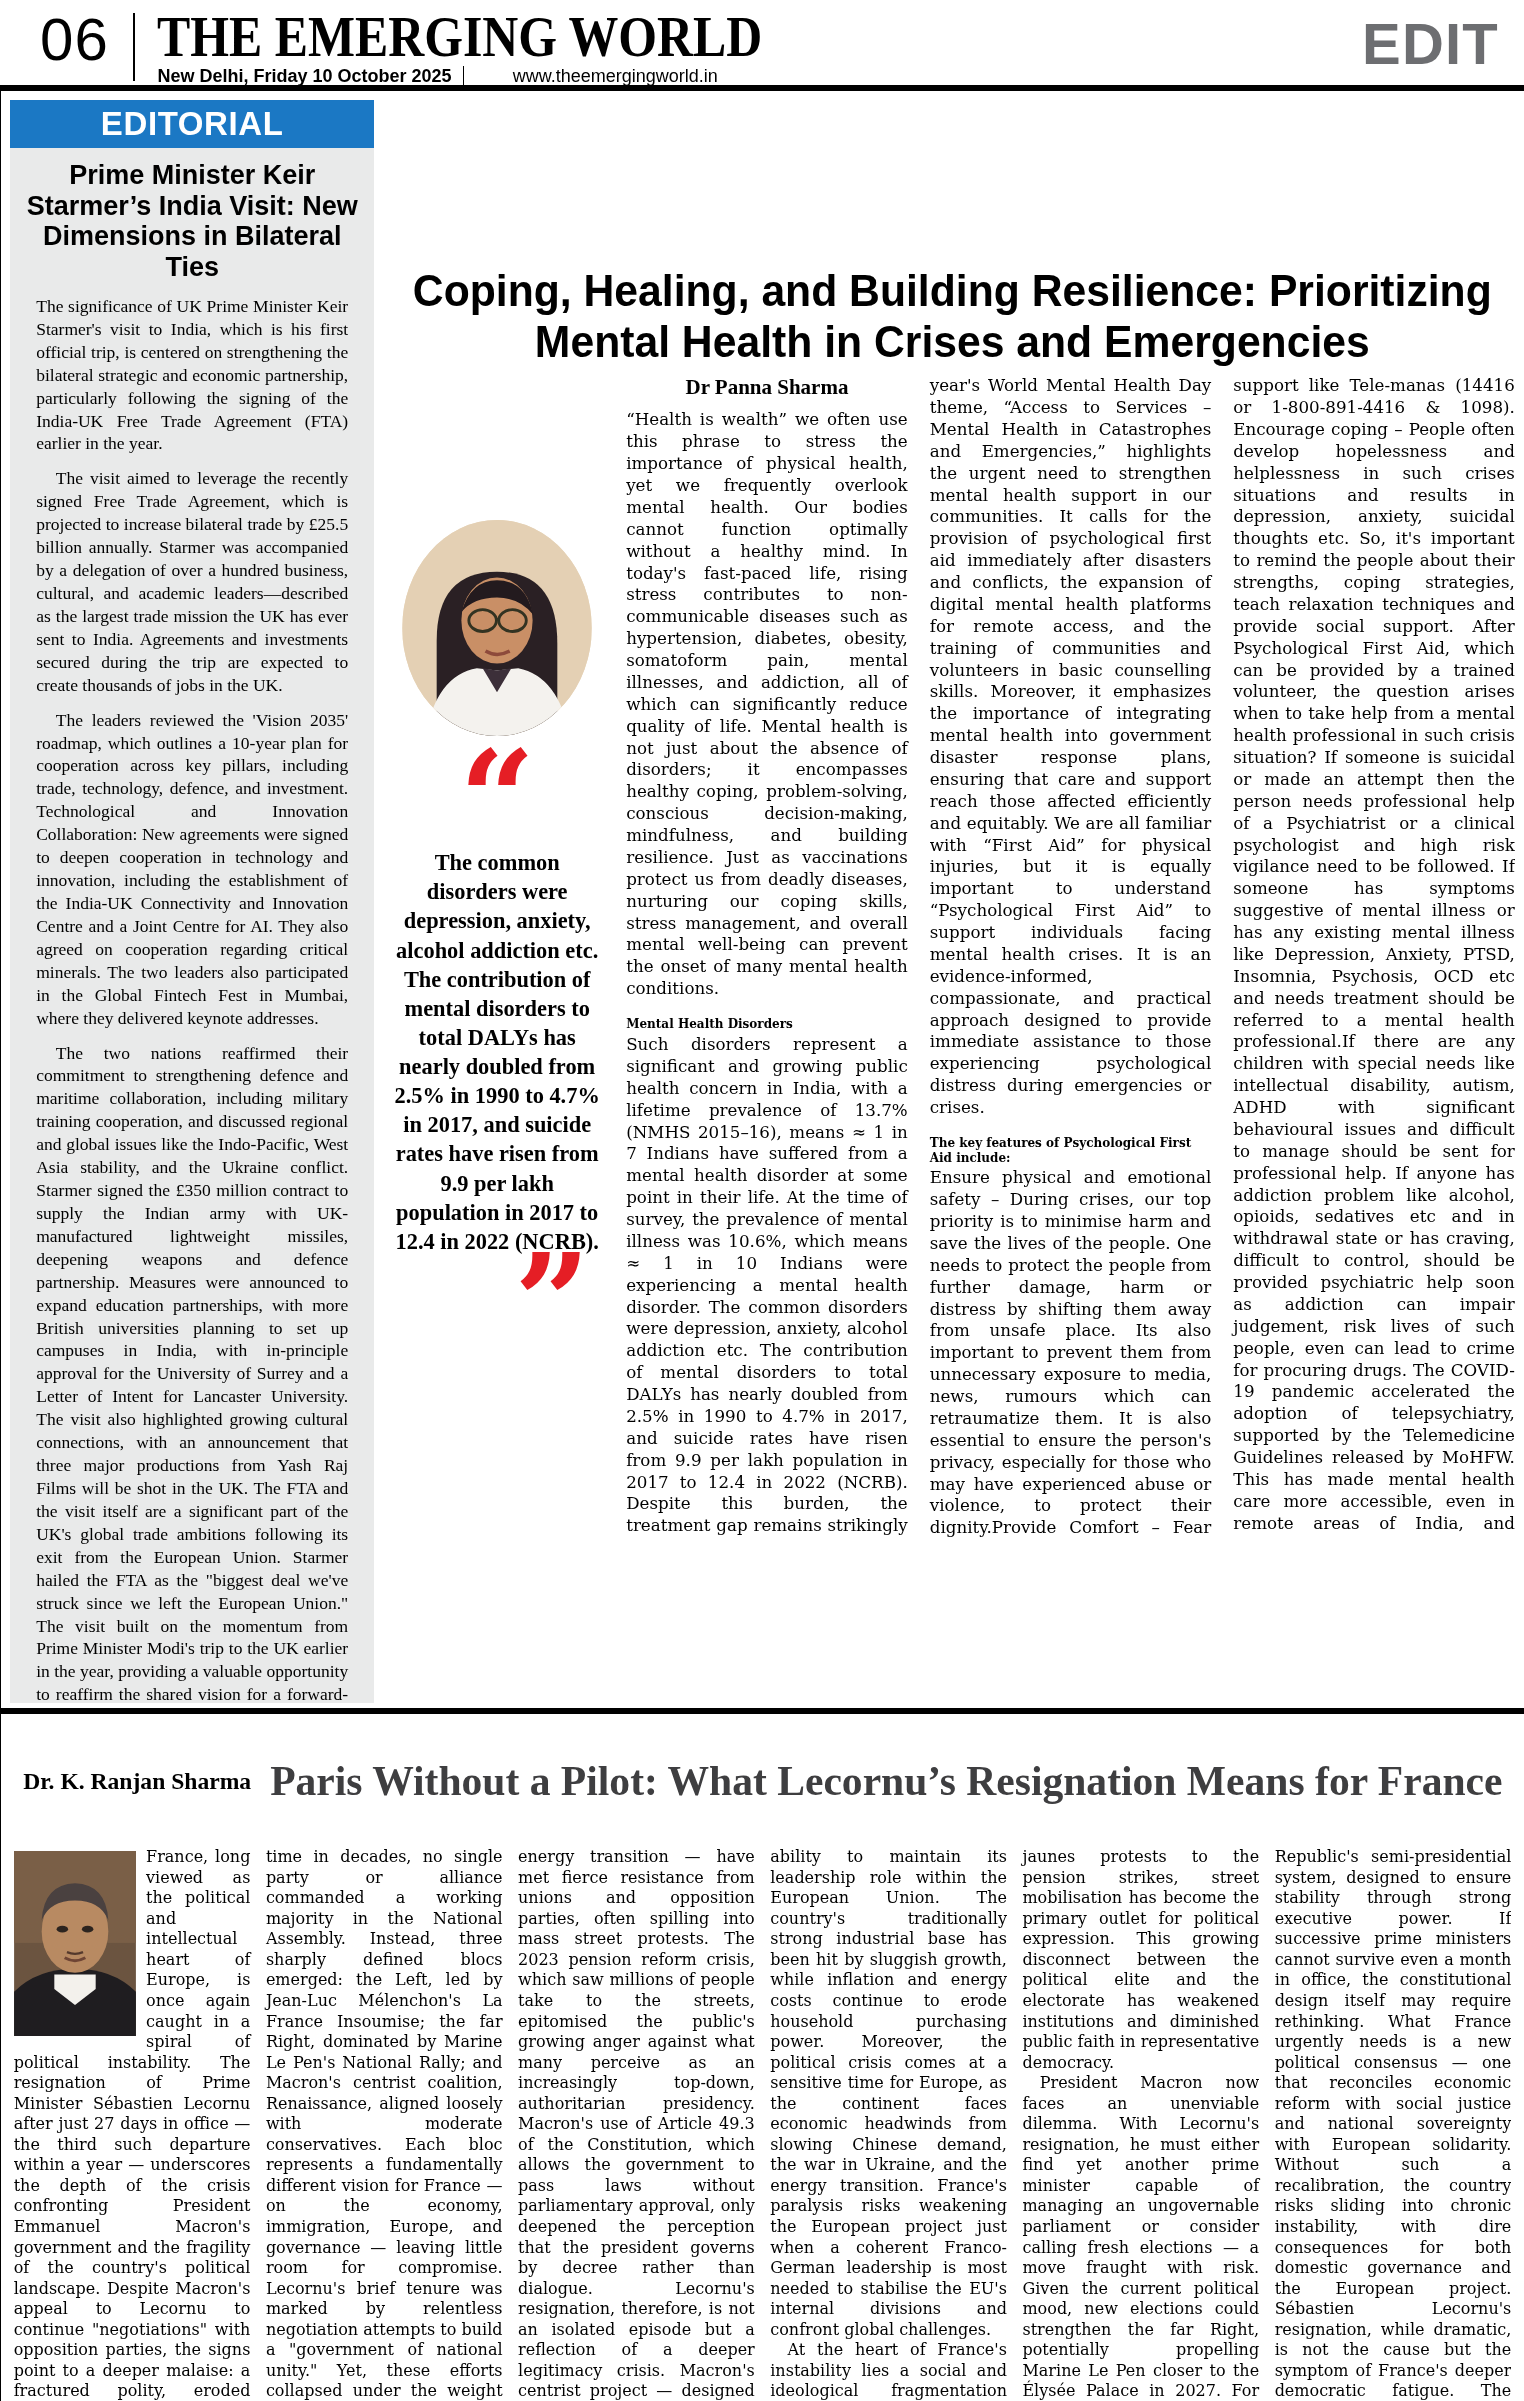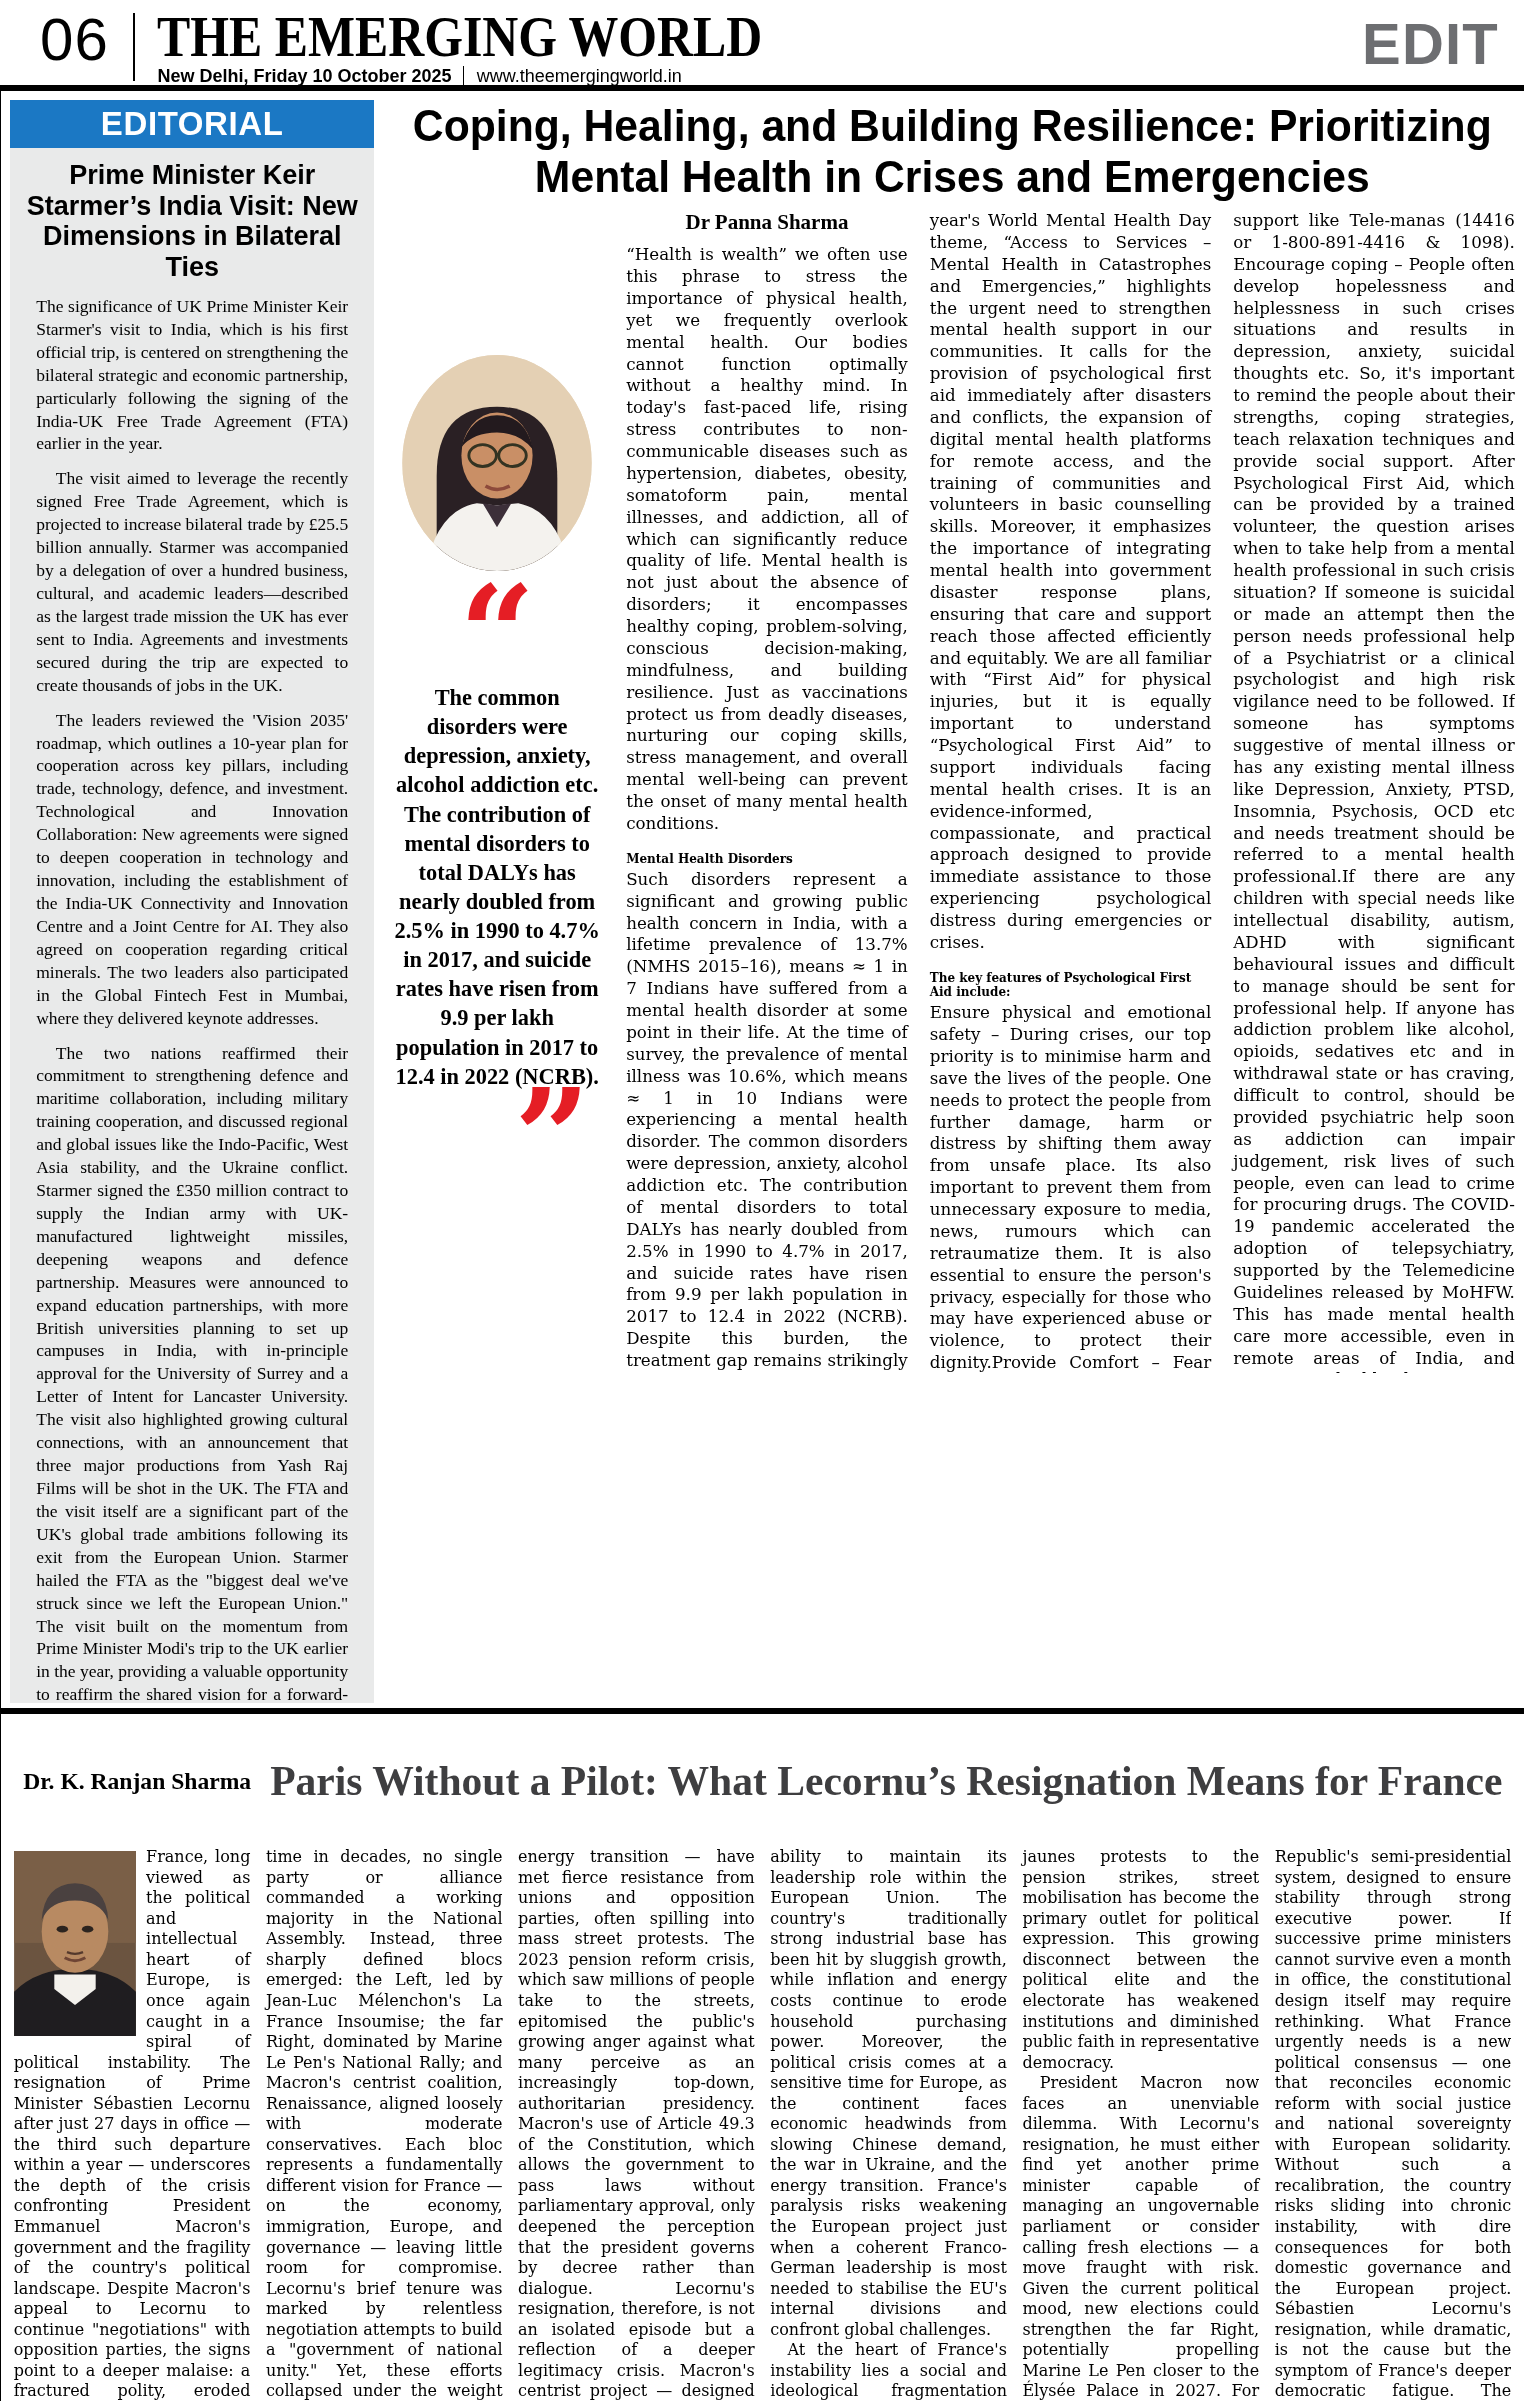--- a/index.html
+++ b/index.html
@@ -5,40 +5,40 @@
   html,body{margin:0;padding:0;background:#fff;}
   #page{width:1525px;height:2401px;background:#fff;position:relative;overflow:hidden;
         font-family:"Liberation Serif",serif;color:#000;}
   
   .header{display:flex;align-items:flex-start;padding:10.4px 26px 0 40px;height:85px;box-sizing:border-box;}
   .page-num{font-family:"Liberation Sans",sans-serif;font-size:60px;line-height:1;font-weight:400;letter-spacing:1.2px;}
   .head-vbar{width:2.3px;background:#000;height:68px;margin:2.3px 22px 0 24px;}
   .mast-block{display:flex;flex-direction:column;}
   .masthead{font-family:"Liberation Serif",serif;font-weight:700;font-size:53px;line-height:.98;
             transform:scale(.94,1.06);transform-origin:left top;white-space:nowrap;}
-  .mast-sub{display:flex;align-items:center;margin-top:3.5px;font-family:"Liberation Sans",sans-serif;}
+  .mast-sub{display:flex;align-items:center;margin-top:3.5px;font-family:"Liberation Sans",sans-serif;gap:36px;}
   .dateline{font-weight:700;font-size:18px;padding-right:11.5px;border-right:1.7px solid #000;}
   .website{font-size:18px;margin-left:12.7px;}
   .edit-label{margin-left:auto;font-family:"Liberation Sans",sans-serif;font-weight:700;
               font-size:58px;color:#6d6e71;line-height:1;margin-top:4.6px;letter-spacing:1.2px;}
   .thick-rule{height:5.8px;background:#000;}
   
   .frame{border-left:1.7px solid #000;border-right:1.7px solid #000;}
   .main-section{display:flex;padding:9.2px 9.2px 4.6px 9.2px;}
   
   .editorial{width:364px;flex:none;}
   .editorial-banner{background:#1b78c4;color:#ffffff;text-align:center;
       font-family:"Liberation Sans",sans-serif;font-weight:700;font-size:33px;padding:4.6px 0 5.8px;letter-spacing:0.6px;}
   .editorial-body{background:#e9eaea;padding:9.2px 14px 11.5px;height:1555px;box-sizing:border-box;overflow:hidden;}
   .editorial-title{font-family:"Liberation Sans",sans-serif;font-weight:700;font-size:27px;line-height:1.14;
       text-align:center;margin:2.3px 0 9.2px;}
   .editorial-body p{font-size:17.5px;line-height:1.31;text-align:justify;margin:12px;}
   .editorial-body p + p{text-indent:19.6px;}
   
-  .article{flex:1;padding-left:16px;display:flex;flex-direction:column;}
+  .article{flex:1;padding-left:16px;display:flex;flex-direction:column;justify-content:center;}
   .article-headline{font-family:"Liberation Sans",sans-serif;font-weight:700;font-size:44px;line-height:1.16;
       text-align:center;transform:scaleX(.97);transform-origin:center top;margin:0 0 8px;}
   .article-cols{display:flex;gap:22px;height:1163px;overflow:hidden;}
   .acol{flex:1;min-width:0;}
   .acol-photo{flex:0 0 214px;display:flex;flex-direction:column;align-items:center;padding-top:145px;}
   .byline{font-weight:700;font-size:21px;text-align:center;margin:0 0 9.2px;font-family:"Liberation Serif",serif;}
   .article p{font-family:"DejaVu Serif",serif;font-size:16.7px;line-height:1.31;text-align:justify;margin:0;}
   .article h4{font-family:"DejaVu Serif",serif;font-weight:700;font-size:12px;margin:17.3px 0 2.3px;line-height:1.2;}
   .quote-mark{color:#e51e25;font-family:"DejaVu Serif",serif;font-weight:700;font-size:132px;line-height:.62;}
   .quote-open{margin-top:23px;height:75px;}

